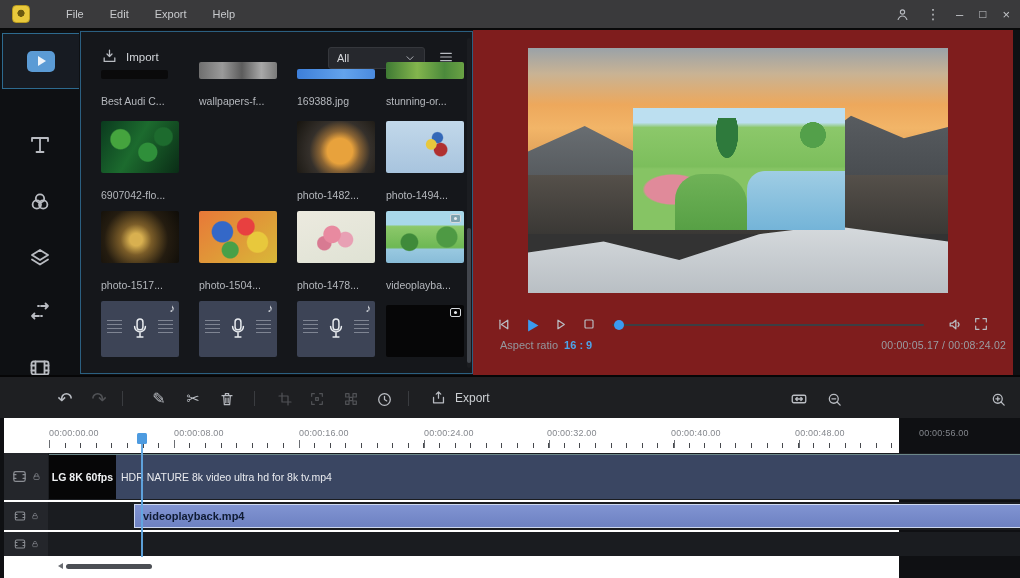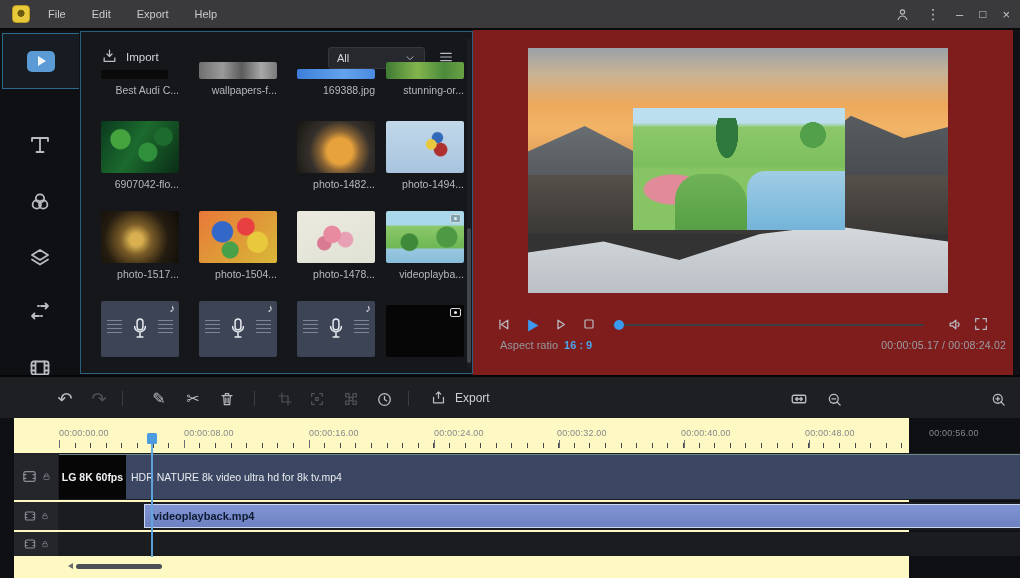--- a/index.html
+++ b/index.html
@@ -3,40 +3,40 @@
 <meta charset="utf-8">
 <style>
   *{margin:0;padding:0;box-sizing:border-box}
   html,body{background:#000}
   #app{position:relative;width:1020px;height:578px;background:#0f1013;overflow:hidden;
        font-family:"Liberation Sans",sans-serif;color:#c6c8cc;-webkit-font-smoothing:antialiased}
   svg{display:block;stroke:#b9bcc2;fill:none;stroke-width:1.8;stroke-linecap:round;stroke-linejoin:round}
   
   .titlebar{position:absolute;left:0;top:0;width:1020px;height:30px;background:#3a3a3c;border-bottom:2px solid #08090a;display:flex;align-items:center}
   .appicon{width:18px;height:18px;margin-left:12px;border-radius:4px;background:radial-gradient(circle at 50% 45%,#6b5a10 0 28%,#e9c93c 32%);border:1px solid #b89a20}
-  .menus{display:flex;margin-left:18px;gap:26px;font-size:11px;color:#c9cbce}
+  .menus{display:flex;margin-left:36px;gap:26px;font-size:11px;color:#c9cbce}
   .menus span{cursor:default}
   .tb-title{position:absolute;left:0;right:0;text-align:center;font-size:12px;color:#b3b6ba;pointer-events:none}
   .winctl{position:absolute;right:10px;top:0;height:28px;display:flex;align-items:center;gap:16px;color:#c2c4c8;font-size:13px}
   
   .sidebar{position:absolute;left:0;top:30px;width:80px;height:345px;background:#0e1013}
   .side-tab{position:absolute;left:0;width:80px;height:52px;display:flex;align-items:center;justify-content:center}
   .tab-active{left:2px;top:3px;width:77px;height:56px;background:#171b22;border:1px solid #2d6a8f;border-right:none}
   .playbtn{width:28px;height:21px;background:#5b9bd5;border-radius:5px;position:relative}
   .playbtn::after{content:"";position:absolute;left:11px;top:5px;border-left:8px solid #eef4fa;border-top:5.5px solid transparent;border-bottom:5.5px solid transparent}
   
   .media-panel{position:absolute;left:80px;top:31px;width:393px;height:343px;background:#15171b;border:1px solid #2b5f80}
   .import{position:absolute;left:20px;top:16px;display:flex;align-items:center;gap:8px;font-size:11.5px;color:#d2d5d9;cursor:pointer}
   .dropdown{position:absolute;left:247px;top:15px;width:97px;height:22px;background:#26282d;border:1px solid #35373c;border-radius:3px;display:flex;align-items:center;font-size:11px;color:#d5d7da;padding:0 8px;justify-content:space-between}
   .listbtn{position:absolute;left:357px;top:17px}
   .vscroll{position:absolute;right:1px;top:6px;width:4px;height:330px;background:#1b1d21;border-radius:2px}
   .vscroll .thumbbar{position:absolute;left:0;width:4px;top:190px;height:135px;background:#42464d;border-radius:2px}
   .mi{position:absolute;width:78px}
   .mthumb{width:78px;height:52px;border-radius:2px;background:#222;position:relative;overflow:hidden}
-  .mlabel{margin-top:5px;width:78px;font-size:10.5px;color:#b5b8bd;text-align:right;white-space:nowrap;overflow:hidden}
+  .mlabel{margin-top:16px;width:78px;font-size:10.5px;color:#b5b8bd;text-align:left;white-space:nowrap;overflow:hidden}
   .badge-note{position:absolute;top:1px;right:4px;font-size:11px;color:#e3e6ea}
   .badge-cam{position:absolute;top:3px;right:3px;width:11px;height:9px;border:1px solid #d6dade;border-radius:2px;background:rgba(0,0,0,.25)}
   .badge-cam::after{content:"";position:absolute;left:3px;top:2px;width:3px;height:3px;background:#e8ebee;border-radius:50%}
   .t-strip-black{background:#0a0a0b}
   .t-strip-gray{background:linear-gradient(90deg,#6f6f6f,#9a9a9a 30%,#5c5c5c 55%,#a8a8a8 80%,#7a7a7a)}
   .t-strip-blue{background:linear-gradient(90deg,#3d7fd9,#63a3ec 60%,#4a8ade)}
   .t-strip-green{background:linear-gradient(90deg,#3f7a34,#83b54d 40%,#4c8a3c 75%,#6aa244)}
   .t-leaves{background:radial-gradient(circle at 25% 35%,#45a43e 0 14%,transparent 16%),radial-gradient(circle at 60% 60%,#2f8f3a 0 16%,transparent 18%),radial-gradient(circle at 80% 30%,#1d6b2e 0 12%,transparent 14%),linear-gradient(120deg,#0a3a1e,#1c6b2e 45%,#0a2c16)}
   .t-tulips{background:radial-gradient(circle at 70% 60%,#8e4fb8 0 22%,transparent 24%),radial-gradient(circle at 45% 70%,#b57fd0 0 20%,transparent 22%),linear-gradient(100deg,#f4eff6 0 32%,#d9c4e8 55%,#a86cc8 78%,#e9ddf0)}
   .t-cake{background:radial-gradient(circle at 55% 58%,#e8a23c 0 24%,#8a6434 38%,#35302b 58%,#16140f)}
@@ -70,21 +70,21 @@
   .aspect{position:absolute;left:27px;top:3px}
   .aspect b{color:#4da3e8;font-weight:bold;margin-left:6px}
   .timecode{position:absolute;right:14px;top:3px;font-size:10.5px;color:#9a9da3;letter-spacing:.2px}
   
   .toolbar{position:absolute;left:0;top:375px;width:1020px;height:43px;background:#1e1f22;border-top:2px solid #060607}
   .tbi{position:absolute;top:13px;width:18px;height:18px;display:flex;align-items:center;justify-content:center;cursor:pointer;color:#b9bcc2;font-size:16px;line-height:1}
   .dim{opacity:.32}
   .tbdiv{position:absolute;top:14px;width:1px;height:15px;background:#3a3c40}
   .exportbtn{position:absolute;left:430px;top:12px;display:flex;align-items:center;gap:8px;font-size:12px;color:#cdd0d4;cursor:pointer}
   
-  .timeline{position:absolute;left:14px;top:418px;width:895px;height:160px;background:#fef9c3}
+  .timeline{position:absolute;left:4px;top:418px;width:895px;height:160px;background:#ffffff}
   .rlabel{position:absolute;top:10px;font-size:9px;color:#84878d;letter-spacing:.2px}
   .ticks-minor{position:absolute;left:45px;right:0;top:25px;height:5px;background:repeating-linear-gradient(90deg,#46484d 0 1px,transparent 1px 15.6px)}
   .ticks-major{position:absolute;left:45px;right:0;top:22px;height:8px;background:repeating-linear-gradient(90deg,#6a6d72 0 1px,transparent 1px 125px)}
   .trow{position:absolute;left:0;width:1020px;background:#1a1c20}
   .thead{position:absolute;left:0;top:0;bottom:0;width:44px;background:#24262b;display:flex;align-items:center;justify-content:center;gap:4px}
   .clip1{position:absolute;left:45px;top:1px;height:45px;width:975px;background:#3a4662;border-top:1px solid rgba(150,190,170,.55);display:flex;align-items:center;overflow:hidden}
   .clip1 .seg{flex:0 0 67px;height:100%;background:#060607;display:flex;align-items:center;justify-content:center;font-size:10.5px;font-weight:bold;color:#f0f2f4;white-space:nowrap}
   .clip1 .rest{font-size:10.5px;color:#e8eaee;margin-left:5px;white-space:nowrap}
   .clip2{position:absolute;left:130px;top:2px;height:24px;width:888px;background:linear-gradient(180deg,#8194d2,#6d81c2);border:1px solid #cdd8f0;display:flex;align-items:center;font-size:11px;font-weight:bold;color:#0f1b33;padding-left:8px;white-space:nowrap}
   .hscroll{position:absolute;left:62px;top:146px;width:86px;height:5px;background:#4c4f55;border-radius:3px}

